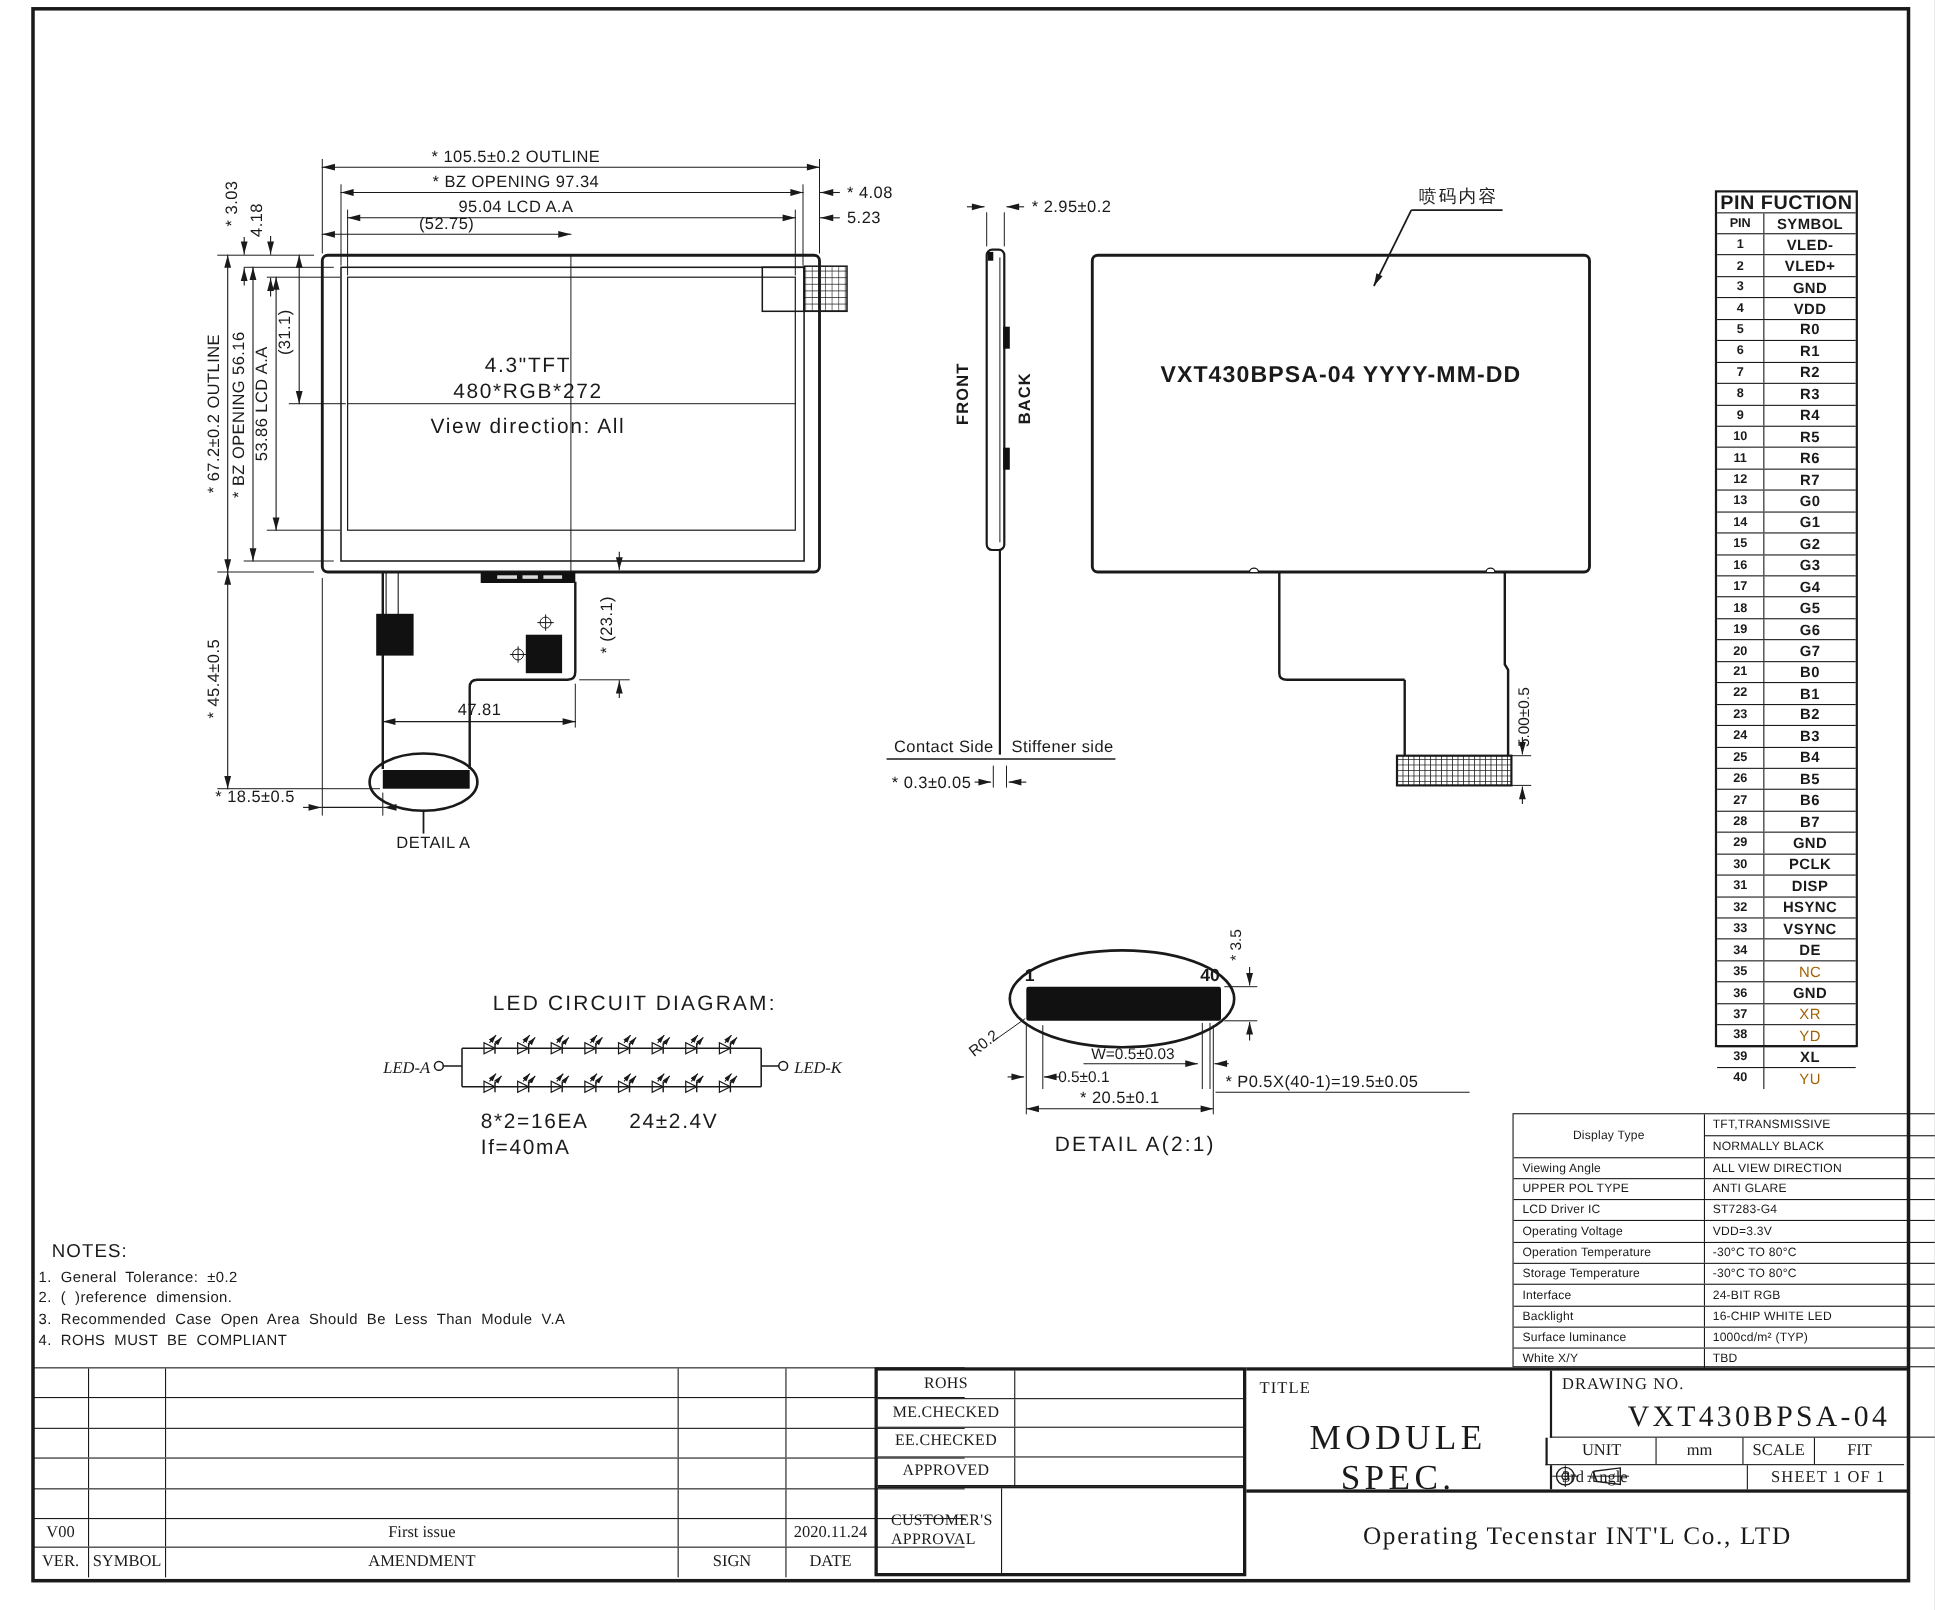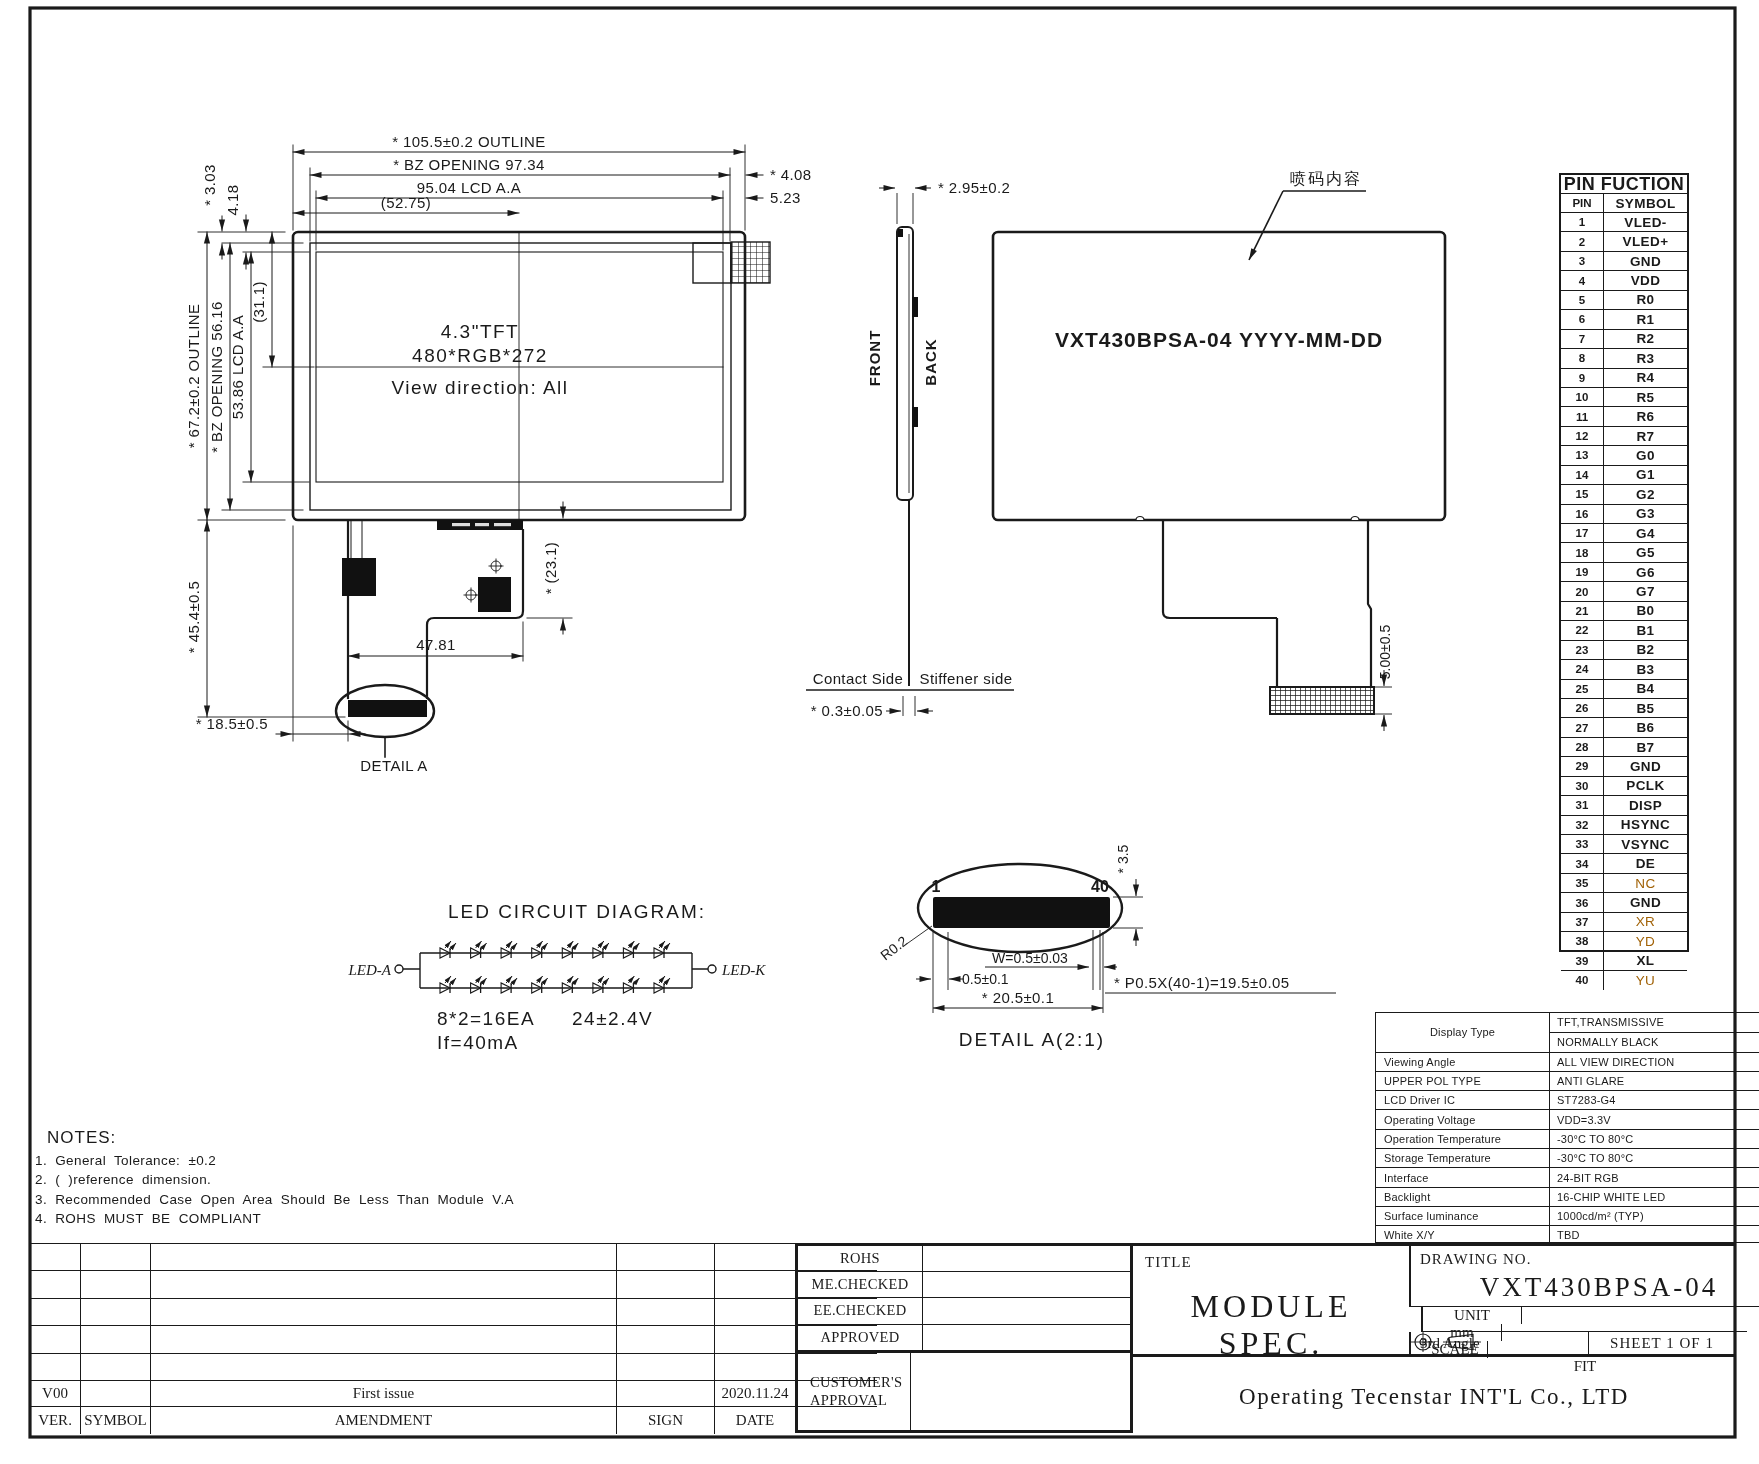--- a/index.html
+++ b/index.html
@@ -78,22 +78,22 @@
             border-top:3px solid var(--ink);}
   #title-cell{position:absolute;left:0;top:0;width:276px;height:108px;}
   #title-label{position:absolute;left:12px;top:8px;font-size:15px;letter-spacing:1px;}
   #module-spec{position:absolute;left:0;top:42px;width:100%;text-align:center;
                font-size:32px;letter-spacing:4px;}
   #dno-cell{position:absolute;left:276px;top:0;width:378px;height:61px;
             border-left:2px solid var(--ink);border-bottom:1.5px solid var(--ink);box-sizing:border-box;}
   #dno-label{position:absolute;left:9px;top:5px;font-size:15px;letter-spacing:1px;}
   #dno-value{position:absolute;left:0;top:26px;width:100%;text-align:center;
              font-size:27px;letter-spacing:3px;}
-  #unit-row{position:absolute;left:288px;top:61px;width:326px;height:25px;display:flex;
-            border-left:2px solid var(--ink);border-bottom:1.5px solid var(--ink);box-sizing:border-box;flex-direction:column;}
+  #unit-row{position:absolute;left:272px;top:61px;width:326px;height:25px;display:flex;
+            border-left:2px solid var(--ink);border-bottom:1.5px solid var(--ink);box-sizing:border-box;}
   .ucell{display:flex;align-items:center;justify-content:center;font-size:15px;
          border-right:1.5px solid var(--ink);box-sizing:border-box;}
   .uc1{width:99px;}.uc2{width:79px;}.uc3{width:65px;}.uc4{flex:1;border-right:none;}
   #angle-row{position:absolute;left:276px;top:86px;width:326px;height:22px;display:flex;
              border-left:2px solid var(--ink);box-sizing:border-box;}
   #angle-cell{width:178px;border-right:1.5px solid var(--ink);box-sizing:border-box;display:flex;
               align-items:center;padding-left:9px;font-size:15px;gap:6px;}
   #sheet-cell{flex:1;display:flex;align-items:center;justify-content:center;font-size:15px;
               letter-spacing:1px;}
   #company-cell{position:absolute;left:0;top:108px;width:602px;height:82px;

